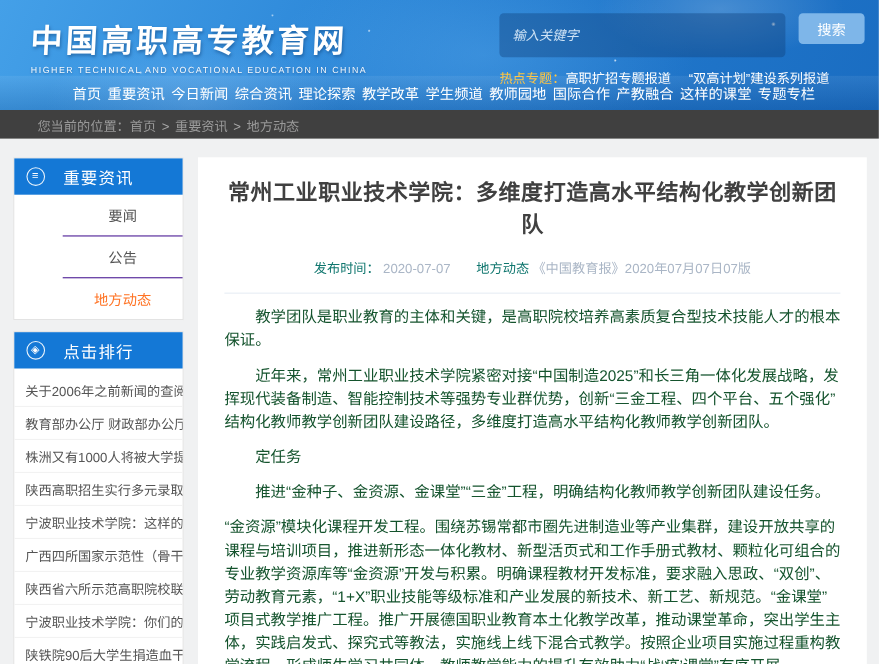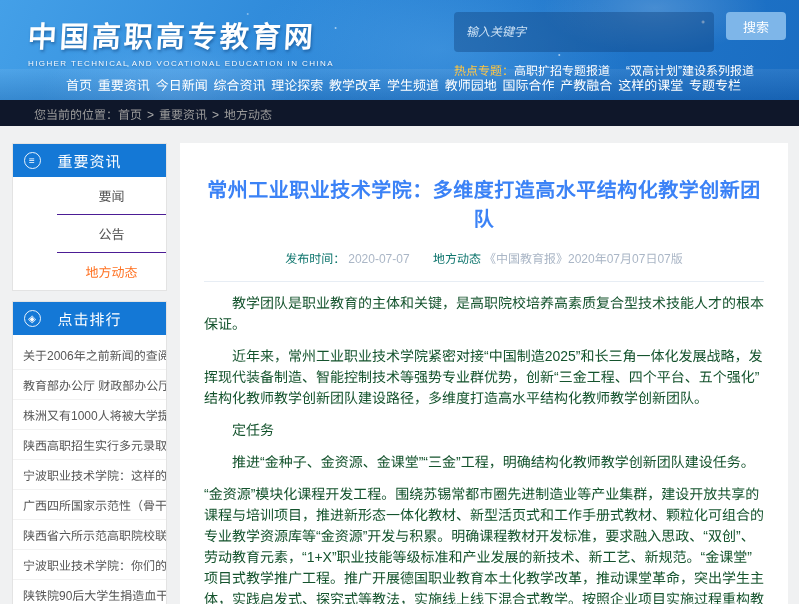--- a/index.html
+++ b/index.html
@@ -59,21 +59,21 @@
   .nav {
     position: absolute; left: 0; right: 0; bottom: 0; height: 31px;
     display: flex; align-items: center; justify-content: space-between;
     padding: 0 58px 0 66px;
     background: linear-gradient(180deg, rgba(255,255,255,.07), rgba(8,48,108,.18));
   }
   .nav-item { color: #fff; font-size: 13px; }
 
   
   .breadcrumb {
-    height: 26px; background: #0f172a; display: flex; align-items: center;
+    height: 26px; background: #404040; display: flex; align-items: center;
     padding-left: 34px; font-size: 12px; color: #999;
   }
   .crumb { color: #999; }
   .crumb-sep { color: #aaa; margin: 0 5px; }
   .crumb-sep:empty { display: none; }
 
   
   .page { display: flex; align-items: flex-start; gap: 13px; padding: 17px 11px 0 12px; }
 
   
@@ -102,22 +102,22 @@
     display: block; padding: 6px 6px 6px 10px; font-size: 12px; color: #555;
     white-space: nowrap; overflow: hidden; border-bottom: 1px solid #f2f2f2;
   }
   .rank-item:last-child { border-bottom: none; }
 
   
   .article {
     flex: 1; background: #fff; padding: 16px 24px 40px; min-height: 620px;
   }
   .article-title {
-    margin-top: 15px; text-align: center;
-    font-size: 20px; font-weight: 600; color: #3b82f6; letter-spacing: .5px;
+    text-align: center;
+    font-size: 20px; font-weight: 600; color: #404040; letter-spacing: .5px;
   }
   .article-meta { margin-top: 17px; text-align: center; font-size: 12px; color: #9aa5b5; }
   .meta-label { color: #0f766e; }
   .meta-label.src { margin-left: 20px; }
   .meta-value { color: #aab6c6; margin-left: 3px; }
   .article-divider { height: 1px; background: #e7edf4; margin-top: 15px; }
   .article-body { margin-top: 9px; }
   .para {
     font-size: 14px; line-height: 21px; color: #14532d;
     text-indent: 2em; margin-top: 11px;

